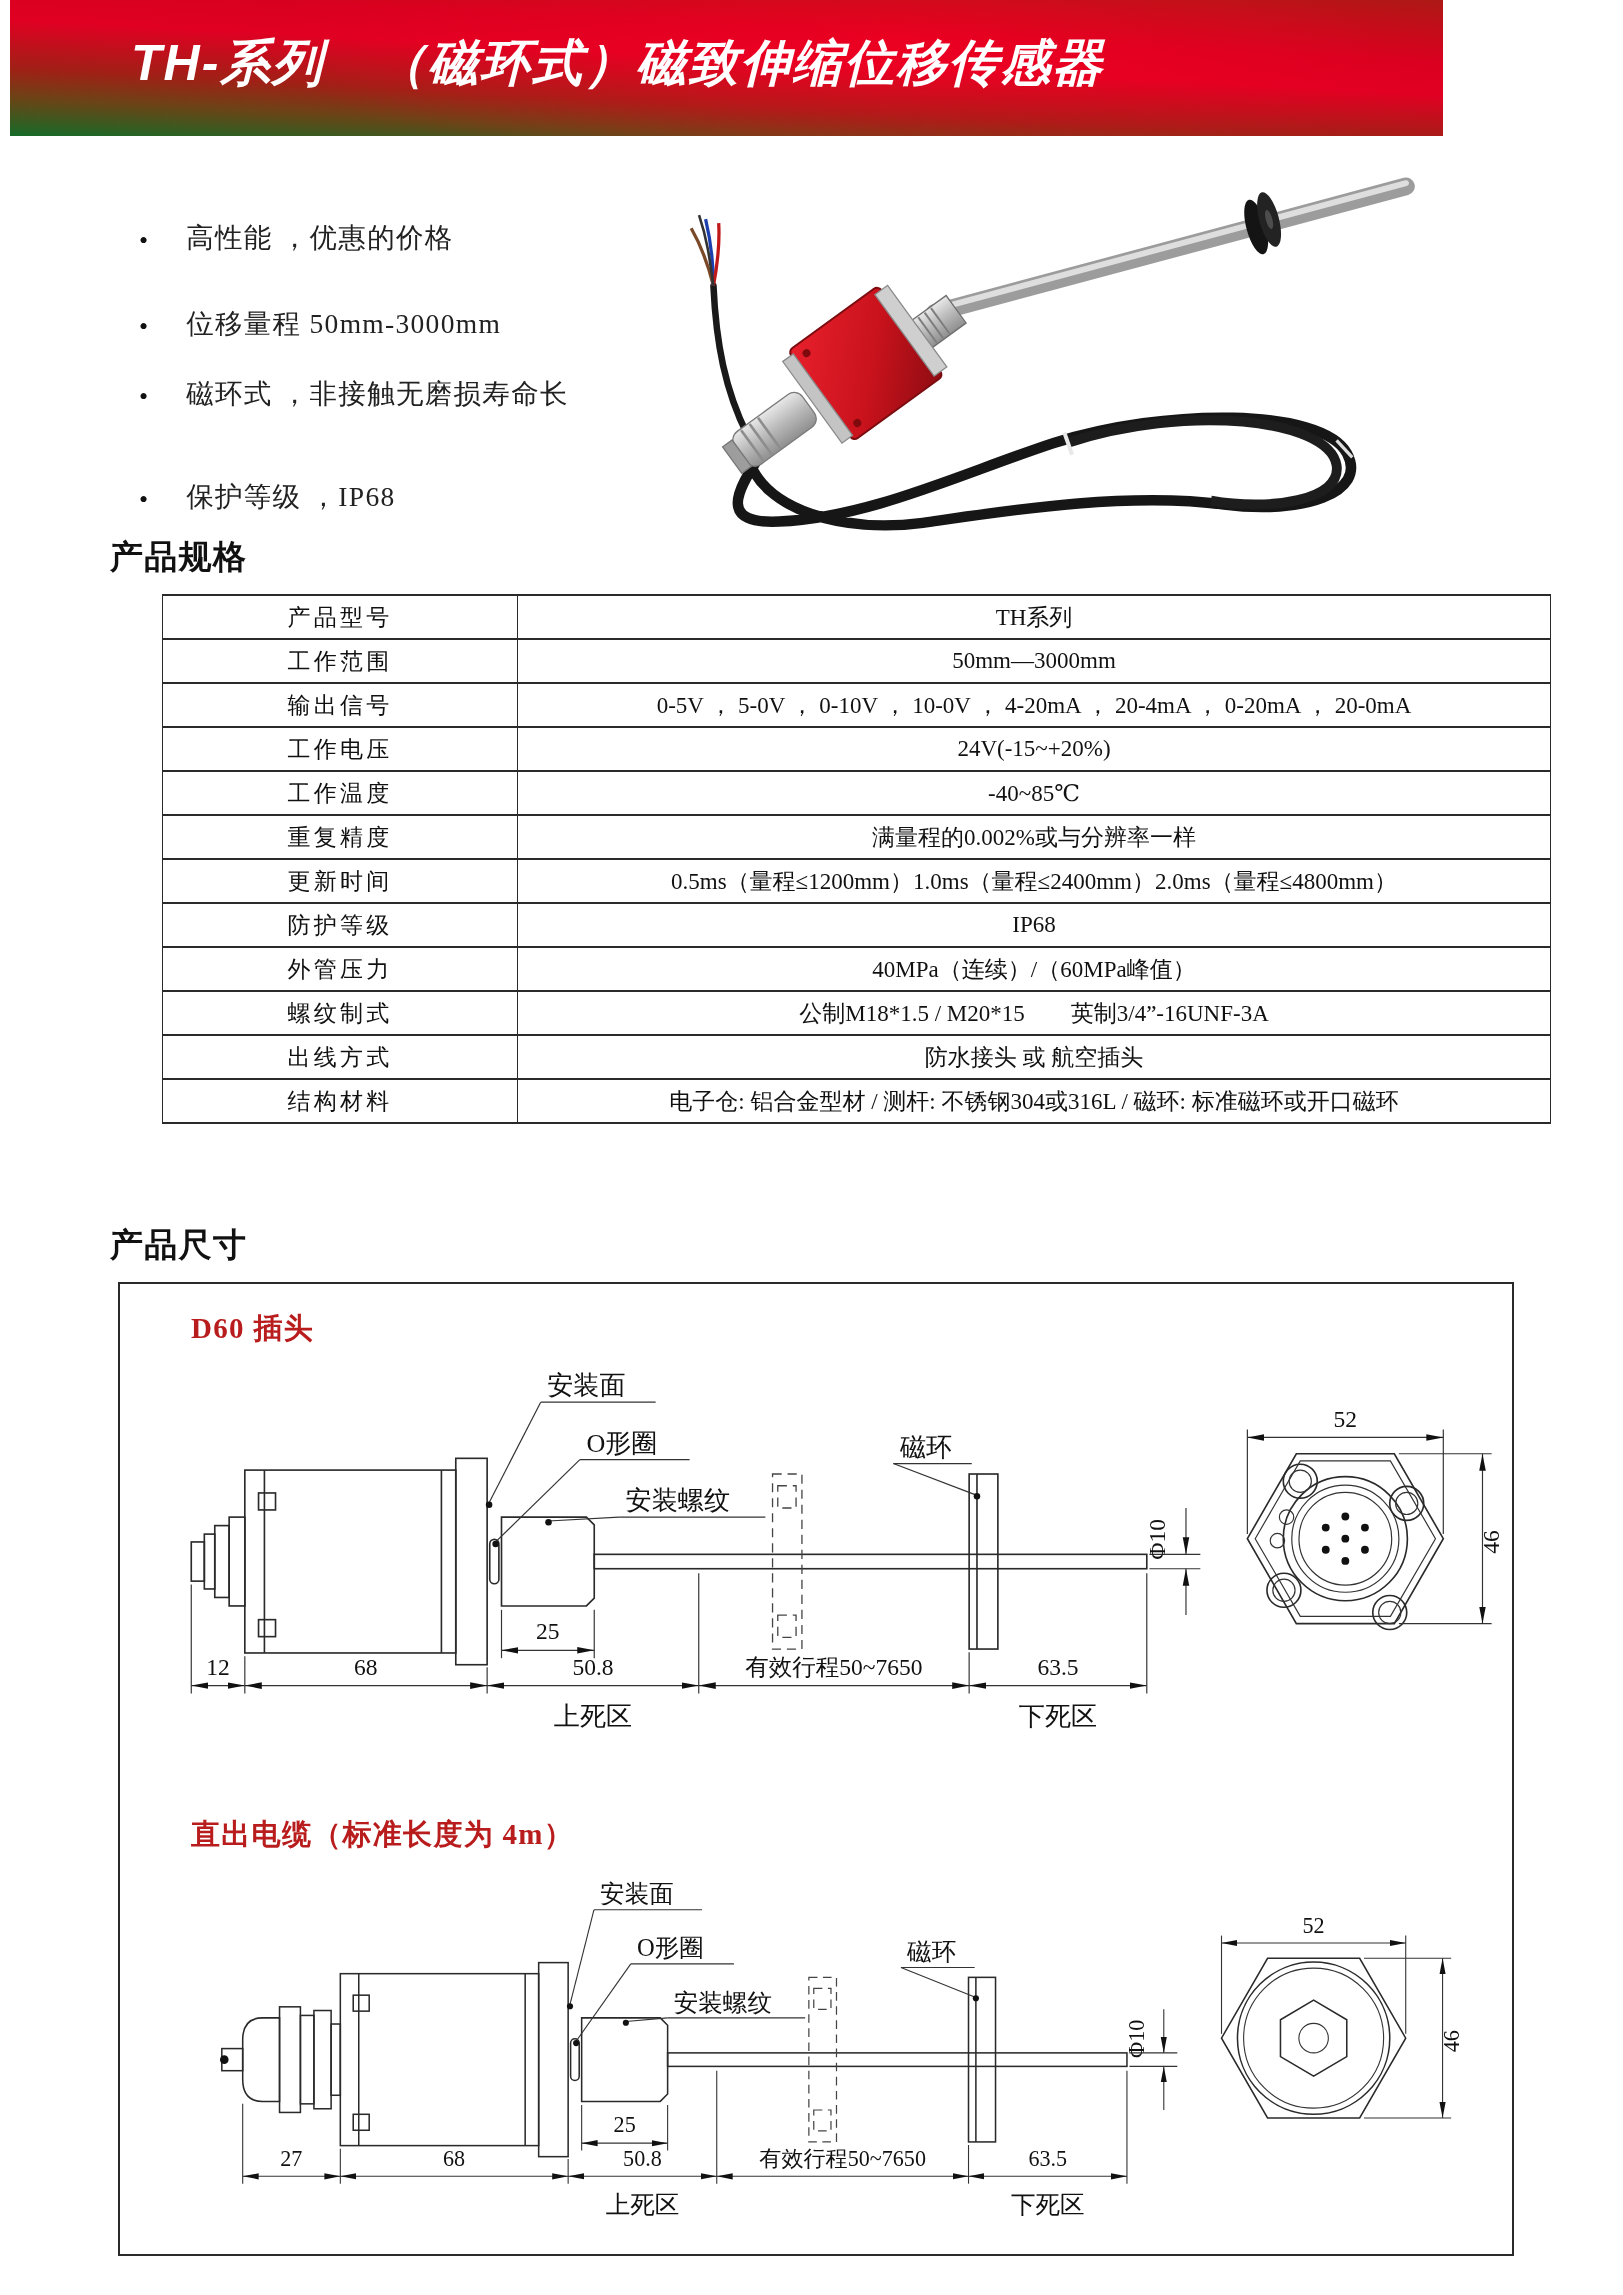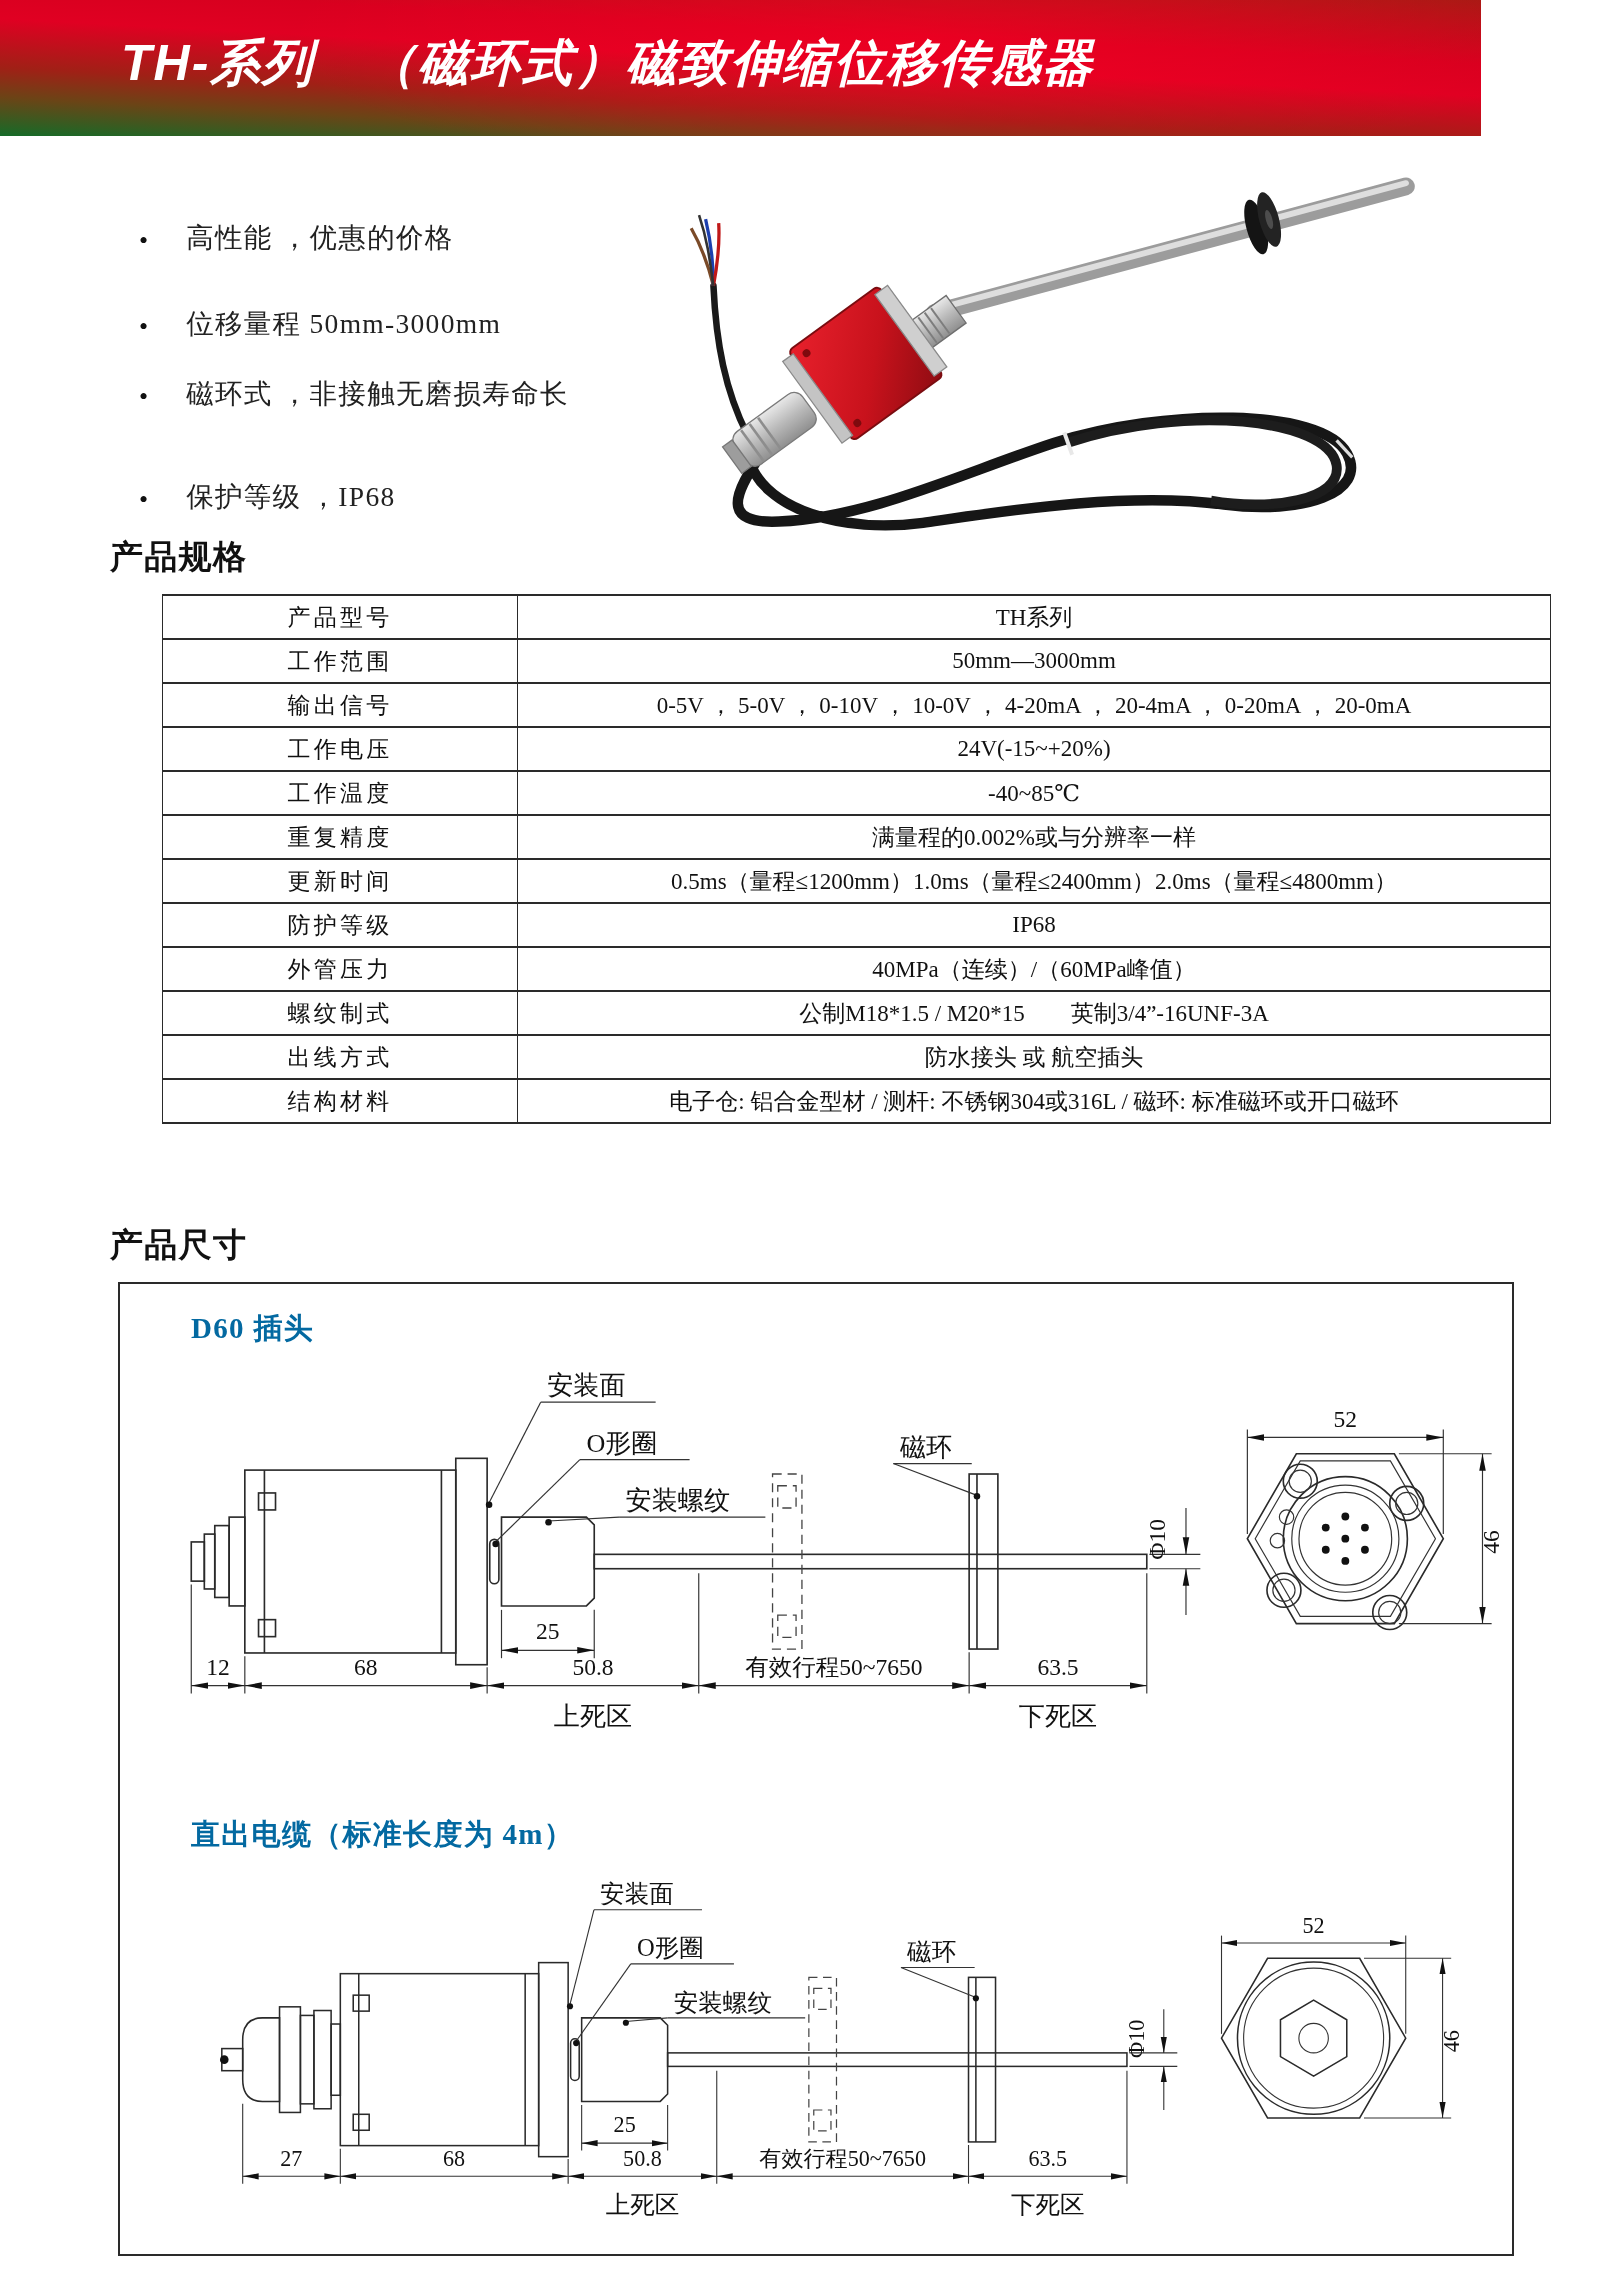--- a/index.html
+++ b/index.html
@@ -1,24 +1,24 @@
 <!DOCTYPE html>
 <html style="font-size:10.5px"><head>
 <meta charset="utf-8">
 <style>
   html,body{margin:0;padding:0;background:#ffffff;}
   #page{position:relative;width:1623px;height:2295px;background:#ffffff;overflow:hidden;
         font-family:"Liberation Serif","DejaVu Serif",serif;color:#1a1a1a;}
   .abs{position:absolute;}
 
   
-  #banner{left:0;top:0;width:1433px;height:136px;
+  #banner{left:10px;top:0;width:1433px;height:136px;
     background-image:
       radial-gradient(ellipse 916px 196px at 62% 30%, rgba(255,0,35,.45), rgba(255,0,35,0) 70%),
-      linear-gradient(183deg,#a81a14 0%,#d8001f 30%,#e00022 45%,#a02016 68%,#6b4416 82%,#156b28 100%); padding-left: 48px;}
+      linear-gradient(183deg,#a81a14 0%,#d8001f 30%,#e00022 45%,#a02016 68%,#6b4416 82%,#156b28 100%);}
   #banner h1{margin:0;position:absolute;left:121px;top:30px;
     font-family:"Liberation Sans","DejaVu Sans",sans-serif;
     font-size:50px;font-weight:900;font-style:italic;color:#ffffff;letter-spacing:2px;white-space:nowrap;}
 
   
   .feature{position:absolute;left:139px;white-space:nowrap;font-size:27.5px;color:#222;letter-spacing:1.3px;}
   .feature .dot{display:inline-block;width:39px;font-size:26px;vertical-align:middle;color:#111;}
 
   
   .sec-head{position:absolute;font-family:"Liberation Sans","DejaVu Sans",sans-serif;
@@ -28,21 +28,21 @@
   #spec-table{position:absolute;left:118px;top:594px;width:1389px;border-collapse:collapse;table-layout:fixed;margin-left:44px;}
   #spec-table td{border-top:2.6px double #2a2a2a;border-bottom:2.6px double #2a2a2a;
     border-left:1.3px solid #2a2a2a;border-right:1.3px solid #2a2a2a;
     height:40px;text-align:center;vertical-align:middle;font-size:23px;color:#111;
     white-space:nowrap;overflow:hidden;}
   #spec-table td.lbl{letter-spacing:3.3px;}
   #spec-table col.c1{width:355px;}
 
   
   #dims-box{left:118px;top:1282px;width:1392px;height:970px;border:2px solid #2a2a2a;background:#fff;}
-  .diagram-title{position:absolute;font-size:29px;font-weight:700;color:#0369a1;letter-spacing:1.3px;white-space:nowrap;}
+  .diagram-title{position:absolute;font-size:29px;font-weight:700;color:#b91c1c;letter-spacing:1.3px;white-space:nowrap;}
 
   
   svg text{font-family:"Liberation Serif","DejaVu Serif",serif;fill:#111;}
   .ln{stroke:#2a2a2a;stroke-width:2.5;fill:none;}
   .lnthin{stroke:#333;stroke-width:1.8;fill:none;}
   .dash{stroke:#444;stroke-width:2;fill:none;stroke-dasharray:14 9;}
   .dimtxt{font-size:36px;}
   .zonetxt{font-size:40px;}
   .leadtxt{font-size:40px;}
 </style>

